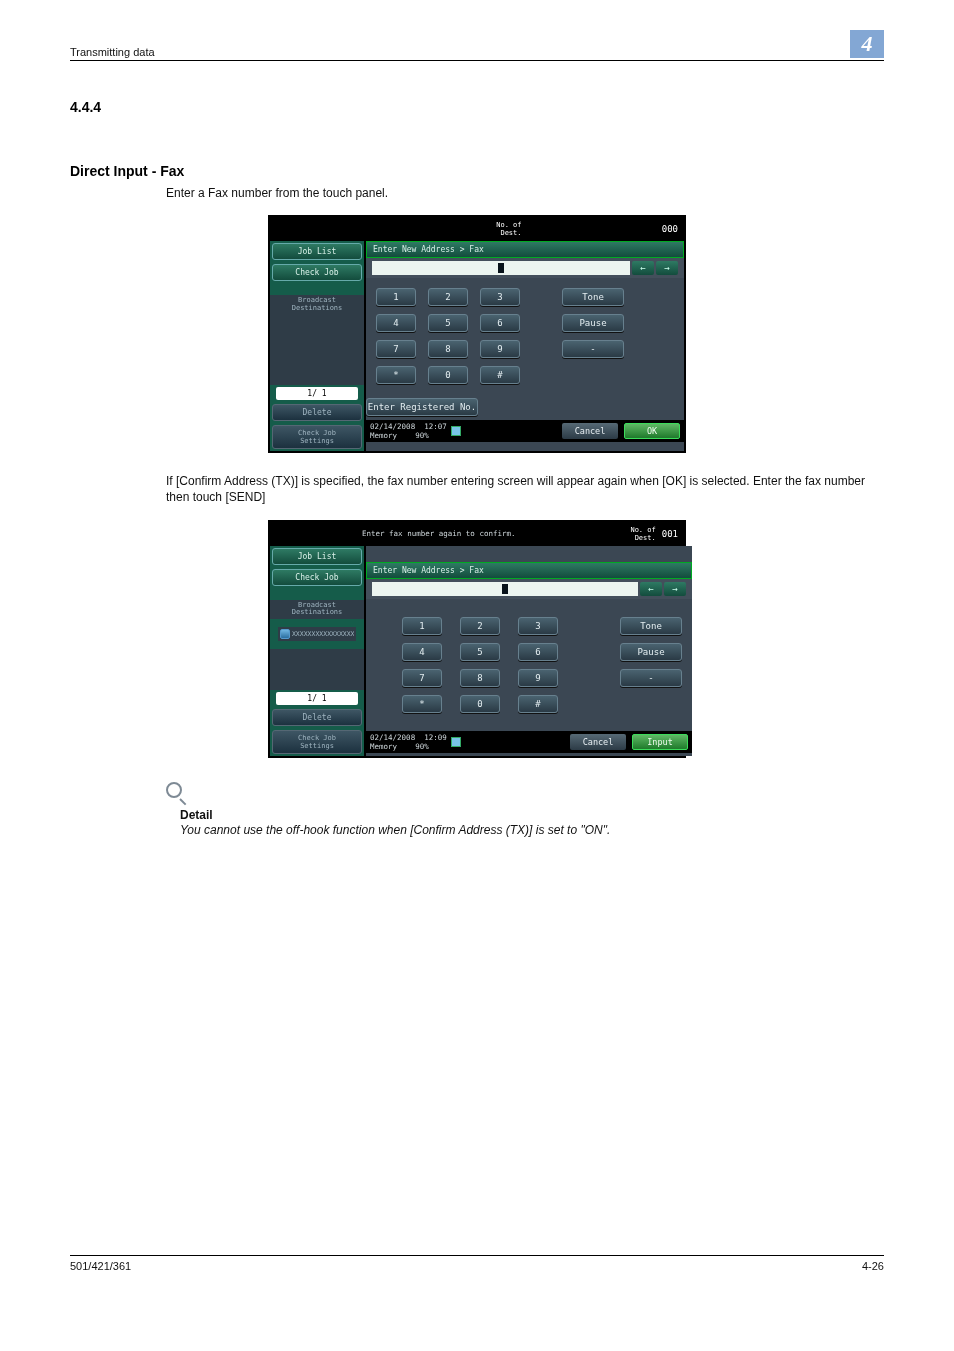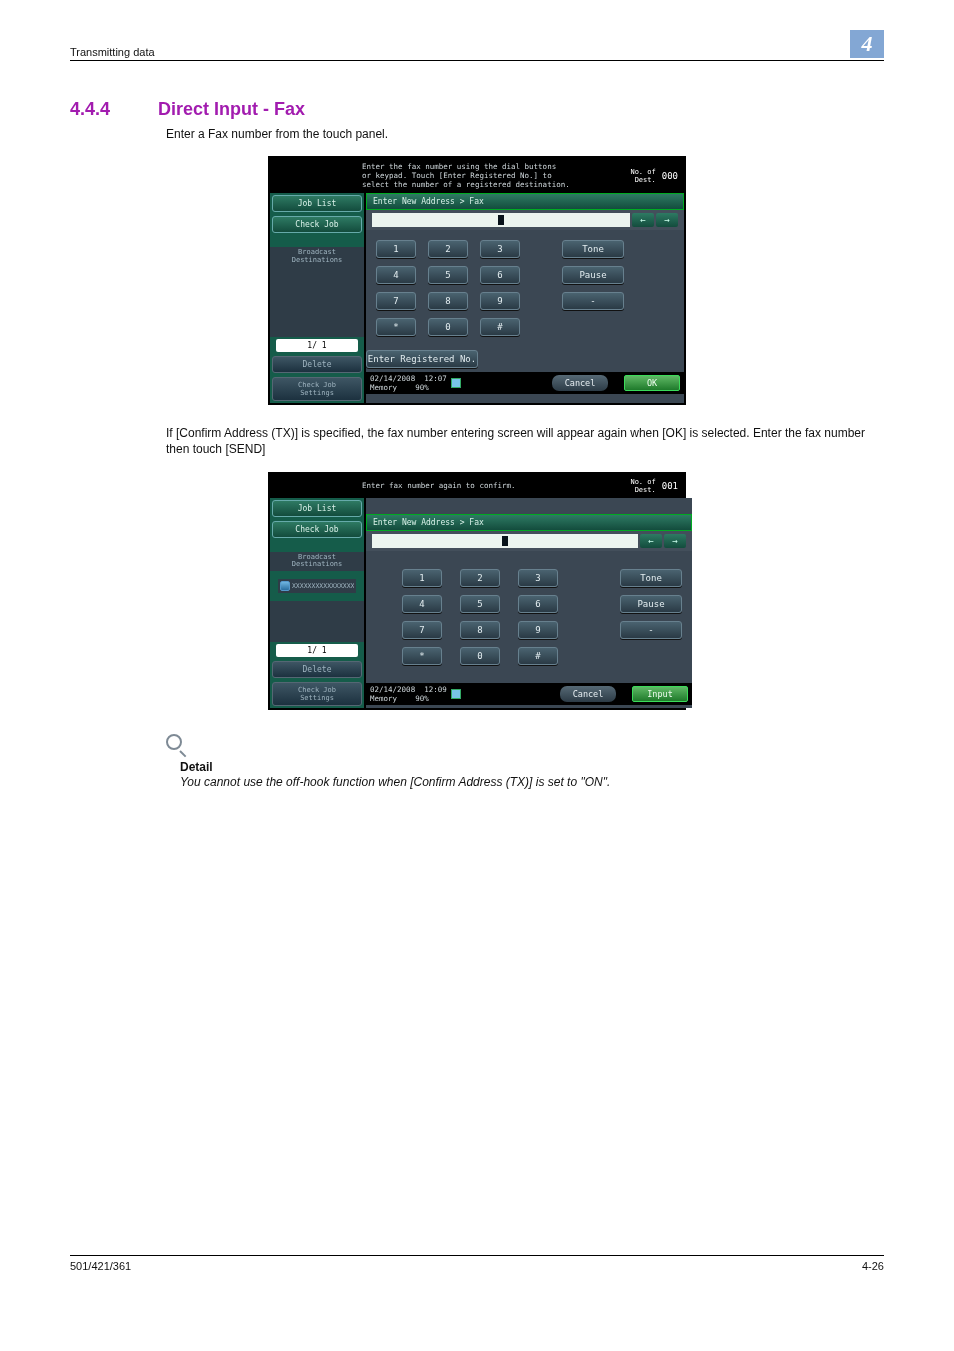--- a/index.html
+++ b/index.html
@@ -34,23 +34,24 @@
     height: 28px;
     display: flex;
     align-items: center;
     justify-content: center;
     font-family: Georgia, 'Times New Roman', serif;
   }
   .section-head {
     margin-top: 38px;
     display: flex;
     gap: 48px;
-    color: #a21caf;
+    color: #000000;
     font-weight: bold;
-    font-size: 18px;
+    font-size: 14px;
+    flex-direction: column;
   }
   .body-text {
     margin-left: 96px;
     margin-top: 6px;
     font-size: 12px;
     line-height: 1.35;
   }
   .body-text.gap-top { margin-top: 20px; }
   .screenshot-wrap {
     margin: 14px auto 0 auto;
@@ -173,21 +174,21 @@
     background:#000; padding:2px 4px;
   }
   .status-left { color:#cfd7db; font-size:7.5px; line-height:1.2; display:flex; gap:4px; align-items:center;}
   .status-icon {
     width:10px;height:10px;background:#79c4e8;border:1px solid #3a6;
   }
   .actbtn {
     width:56px; height:16px; display:flex;align-items:center;justify-content:center;
     border-radius:2px; font-size:8.5px; cursor:pointer;
   }
-  .actbtn.cancel { background:linear-gradient(#566975,#2c3b46); color:#e6edf1; margin-right:16px;border-radius:7px;}
+  .actbtn.cancel { background:linear-gradient(#566975,#2c3b46); color:#e6edf1; margin-right:6px;}
   .actbtn.ok { background:linear-gradient(#5fb865,#1f7a2b); color:#eefcee; border:1px solid #3bdc5a;}
   .crumb-outer{border:1px solid #0a2;}
 
   
   .detail-block {
     margin-left: 110px;
     margin-top: 24px;
   }
   .magnifier {
     width:22px; height:22px; position:relative; margin-bottom:4px;
@@ -223,23 +224,20 @@
     <span>4.4.4</span>
     <span>Direct Input - Fax</span>
   </div>
 
   <div class="body-text">Enter a Fax number from the touch panel.</div>
 
   <div class="screenshot-wrap">
     <div class="device">
       <div class="dev-topbar">
         <div style="width:80px"></div>
-        <div class="msg" style="white-space:pre-line">Enter the fax number using the dial buttons
-or keypad. Touch [Enter Registered No.] to
-select the number of a registered destination.</div>
         <div class="dest-count">
           <div style="white-space:pre-line">No. of
 Dest.</div>
         </div>
         <div style="font-size:9px">000</div>
       </div>
       <div class="row" style="align-items:stretch; min-height:210px;">
         <div class="dev-left">
           <div class="pill">Job List</div>
           <div class="pill">Check Job</div>

